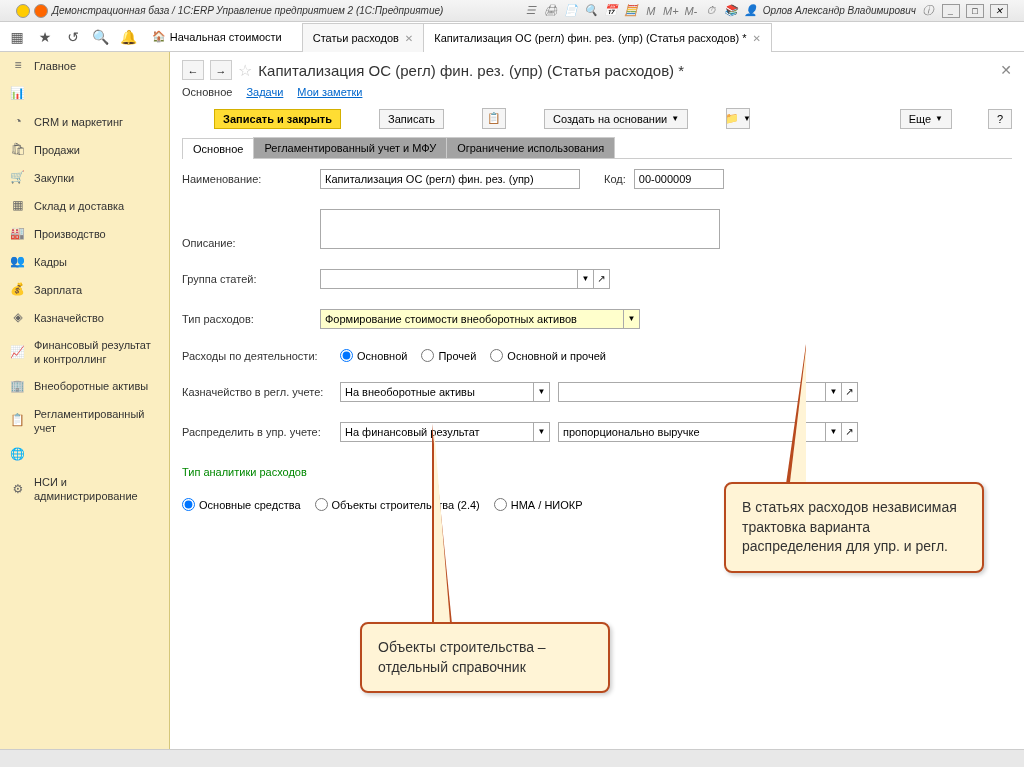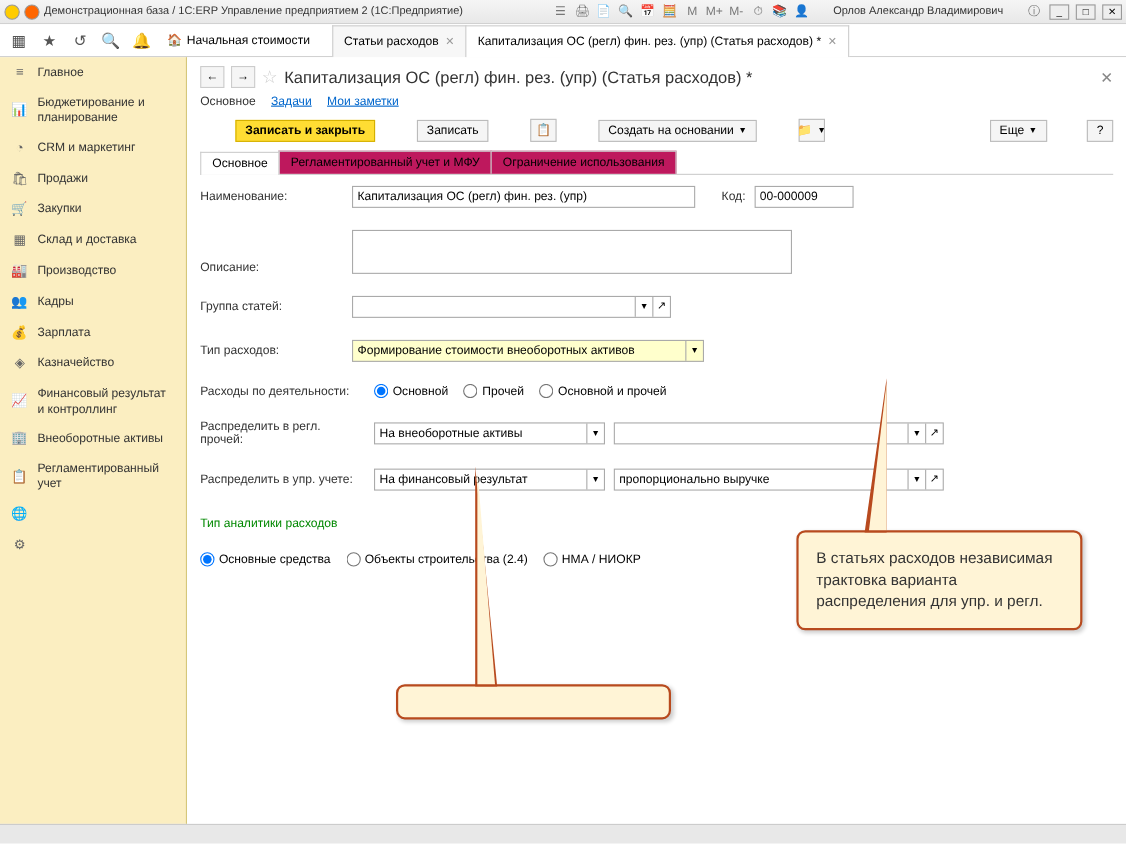--- a/index.html
+++ b/index.html
@@ -1,26 +1,26 @@
 <!DOCTYPE html>
 <html><head>
 <meta charset="utf-8">
 <style>
 * { box-sizing: border-box; margin: 0; padding: 0; }
 body { font-family: Arial, sans-serif; font-size: 11px; background: #fff; width: 1024px; height: 767px; overflow: hidden; position: relative; }
 
 
-.titlebar { height: 22px; background: linear-gradient(#f5f5f5,#e8e8e8); border-bottom: 1px solid #ccc; display: flex; align-items: center; padding: 0 4px; gap: 4px; }
+.titlebar { height: 22px; background: linear-gradient(#f5f5f5,#e8e8e8); border-bottom: 1px solid #ccc; display: flex; align-items: center; padding: 0 16px; gap: 4px; font-style: italic; }
 .titlebar .circle { width: 14px; height: 14px; border-radius: 50%; border: 1px solid #999; }
 .titlebar .c1 { background: #ffcc00; }
 .titlebar .c2 { background: #ff6600; }
 .titlebar .title { flex: 0 0 auto; font-size: 10px; color: #333; }
 .titlebar .spacer { flex: 1; }
 .titlebar .tico { width: 16px; height: 16px; display: flex; align-items: center; justify-content: center; font-size: 11px; color: #777; cursor: pointer; }
-.titlebar .user { font-size: 10px; color: #333; margin: 0 16px; }
+.titlebar .user { font-size: 10px; color: #333; margin: 0 0; }
 .titlebar .winbtn { width: 18px; height: 14px; border: 1px solid #999; background: #eee; margin-left: 2px; display:flex; align-items:center; justify-content:center; font-size:9px; }
 
 
 .toolbar { height: 30px; background: #fff; border-bottom: 1px solid #ccc; display: flex; align-items: center; padding: 0 6px; gap: 6px; }
 .toolbar .tbtn { width: 22px; height: 22px; display: flex; align-items: center; justify-content: center; font-size: 14px; color: #555; cursor: pointer; }
 .toolbar .tabs { display: flex; align-items: stretch; height: 100%; margin-left: 8px; }
 .toolbar .tab { border: 1px solid #ccc; border-bottom: none; padding: 4px 10px; font-size: 11px; display: flex; align-items: center; gap: 6px; background: #f7f7f7; margin-right: -1px; position: relative; top: 1px; }
 .toolbar .tab.active { background: #fff; }
 .toolbar .tab .x { color: #999; cursor: pointer; font-size: 10px; }
 .toolbar .hometab { display:flex; align-items:center; gap:4px; padding:0 6px; }
@@ -46,21 +46,21 @@
 
 .actionbar { display: flex; align-items: center; gap: 6px; margin-bottom: 8px; }
 .btn { border: 1px solid #bbb; background: #f5f5f5; padding: 3px 8px; font-size: 11px; cursor: pointer; display: flex; align-items: center; gap: 4px; margin-left: 32px; }
 .btn.primary { background: #ffdd33; border-color: #d4b000; font-weight: bold; }
 .btn .caret { font-size: 8px; }
 .btnico { width: 24px; padding: 3px 4px; justify-content: center; }
 .rightbtns { margin-left: auto; display: flex; gap: 4px; }
 
 
 .innertabs { display: flex; border-bottom: 1px solid #ccc; margin-bottom: 10px; }
-.innertab { border: 1px solid #ccc; border-bottom: none; padding: 4px 10px; font-size: 11px; background: #be185d; margin-right: -1px; cursor: pointer; }
+.innertab { border: 1px solid #ccc; border-bottom: none; padding: 4px 10px; font-size: 11px; background: #a3a3a3; margin-right: -1px; cursor: pointer; }
 .innertab.active { background: #fff; position: relative; top: 1px; }
 
 
 .form { display: flex; flex-direction: column; gap: 20px; }
 .row { display: flex; align-items: center; gap: 8px; }
 .label { width: 130px; font-size: 11px; color: #333; flex-shrink: 0; }
 .input { border: 1px solid #aaa; height: 20px; padding: 0 4px; font-size: 11px; background: #fff; }
 .textarea { border: 1px solid #aaa; height: 40px; padding: 2px 4px; font-size: 11px; background: #fff; resize: none; }
 .select { border: 1px solid #aaa; height: 20px; background: #fff; display: flex; align-items: center; position: relative; }
 .select .val { flex: 1; padding: 0 4px; font-size: 11px; }
@@ -136,21 +136,20 @@
 </div>
 
 <div class="main">
   <div class="sidebar">
     <div class="item">
         <span class="ico">≡</span>
         <span>Главное</span>
       </div>
     <div class="item">
         <span class="ico">📊</span>
-        <span>Бюджетирование и планирование</span>
       </div>
     <div class="item">
         <span class="ico">◔</span>
         <span>CRM и маркетинг</span>
       </div>
     <div class="item">
         <span class="ico">🛍</span>
         <span>Продажи</span>
       </div>
     <div class="item">
@@ -187,20 +186,21 @@
       </div>
     <div class="item">
         <span class="ico">📋</span>
         <span>Регламентированный учет</span>
       </div>
     <div class="item">
         <span class="ico">🌐</span>
       </div>
     <div class="item">
         <span class="ico">⚙</span>
+        <span>НСИ и администрирование</span>
       </div>
   </div>
 
   <div class="content">
     <div class="pagehdr">
       <span class="navbtn">←</span>
       <span class="navbtn">→</span>
       <span style="color:#ccc;font-size:16px;">☆</span>
       <span class="pagetitle">Капитализация ОС (регл) фин. рез. (упр) (Статья расходов) *</span>
       <span class="close-x">✕</span>
@@ -238,21 +238,21 @@
 
     <div class="innertabs">
       <div class="innertab active">Основное</div>
       <div class="innertab">Регламентированный учет и МФУ</div>
       <div class="innertab">Ограничение использования</div>
     </div>
 
     <div class="form">
       <div class="row">
         <span class="label">Наименование:</span>
-        <input class="input" style="width: 312px;" value="Капитализация ОС (регл) фин. рез. (упр)">
+        <input class="input" style="width: 260px;" value="Капитализация ОС (регл) фин. рез. (упр)">
         <span class="label" style="width:auto;margin-left:16px">Код:</span>
         <input class="input" style="width: 90px;" value="00-000009">
       </div>
       <div class="row" style="align-items:flex-end">
         <span class="label">Описание:</span>
         <textarea class="textarea" style="width: 400px;"></textarea>
       </div>
       <div class="row">
         <span class="label">Группа статей:</span>
         <div class="select" style="width:290px">
@@ -279,21 +279,21 @@
               <input type="radio" name="act" style="">
               <span>Прочей</span>
             </label>
           <label class="radio">
               <input type="radio" name="act" style="">
               <span>Основной и прочей</span>
             </label>
         </div>
       </div>
       <div class="row">
-        <span class="label" style="width:150px">Распределить в регл. прочей:</span>
+        <span class="label" style="width:150px">Казначейство в регл. учете:</span>
         <div class="select" style="width:210px">
           <span class="val">На внеоборотные активы</span>
             <span class="dd">▼</span>
         </div>
         <div class="select" style="width:300px">
           <span class="val"></span>
             <span class="dd">▼</span>
             <span class="ext">↗</span>
         </div>
       </div>
@@ -325,17 +325,18 @@
           </label>
       </div>
     </div>
 
     <div class="callout c-right">
       <div class="tail"></div>
       <span>В статьях расходов независимая трактовка варианта распределения для упр. и регл.</span>
     </div>
     <div class="callout c-left">
       <div class="tail"></div>
+      <span>Объекты строительства – отдельный справочник</span>
     </div>
   </div>
 </div>
 
 <div class="statusbar"></div>
 
 </body></html>

